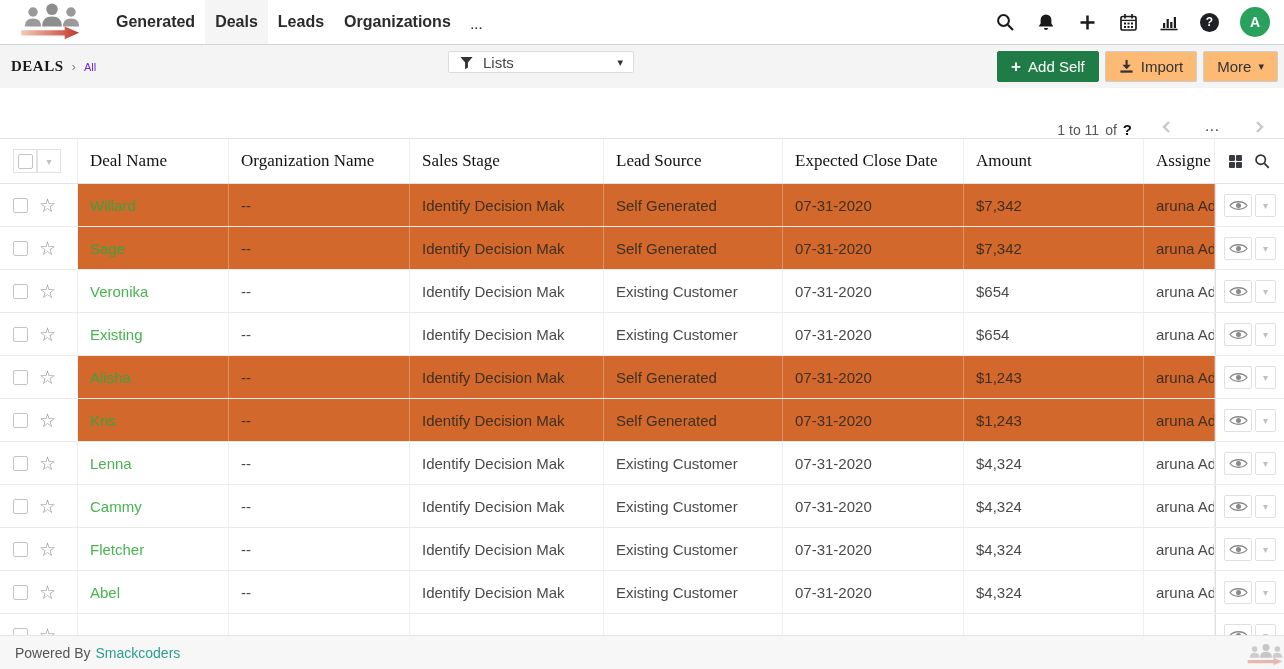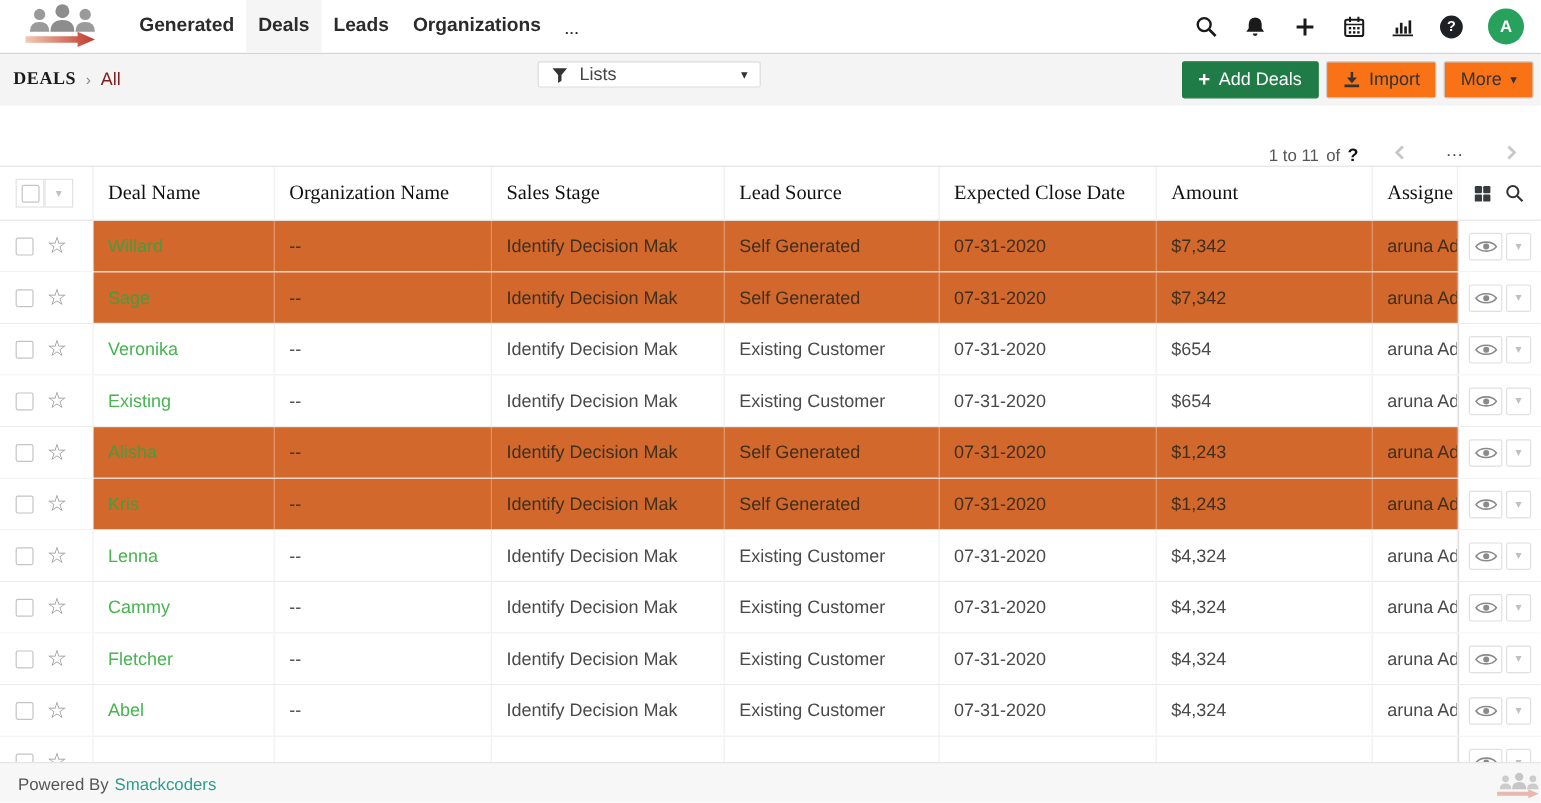--- a/index.html
+++ b/index.html
@@ -16,26 +16,26 @@
   .nav-right { margin-left: auto; display: flex; align-items: center; gap: 21px; padding-right: 14px; }
   .nav-ico { width: 20px; height: 20px; display: flex; align-items: center; justify-content: center; cursor: pointer; }
   .help-circle { width: 19px; height: 19px; border-radius: 50%; background: #1d2126; color: #fff; font-size: 12px; font-weight: 700; display: flex; align-items: center; justify-content: center; cursor: pointer; }
   .avatar { width: 30px; height: 30px; border-radius: 50%; color: #fff; font-size: 14px; font-weight: 700; display: flex; align-items: center; justify-content: center; cursor: pointer; }
 
   
   .toolbar { height: 43px; background: #f4f4f4; position: relative; display: flex; align-items: center; }
   .breadcrumb { display: flex; align-items: center; gap: 8px; padding-left: 11px; }
   .crumb-module { font-family: "Liberation Serif", serif; font-weight: 700; font-size: 15px; letter-spacing: .5px; color: #1a1a1a; cursor: pointer; }
   .crumb-sep { color: #888; font-size: 13px; }
-  .crumb-view { font-size: 15px; color: #7f1d1d; }
+  .crumb-view { font-size: 11px; color: #6d28d9; }
   .lists-dd { position: absolute; left: 448px; top: 6px; width: 186px; height: 22px; background: #fff; border: 1px solid #dcdcdc; border-radius: 2px; display: flex; align-items: center; padding: 0 10px; cursor: pointer; }
   .lists-dd .lbl { font-size: 15px; color: #444; margin-left: 9px; }
   .lists-dd .caret { margin-left: auto; color: #333; font-size: 11px; }
   .toolbar-actions { position: absolute; right: 6px; top: 6px; display: flex; gap: 6px; }
-  .btn { height: 31px; display: flex; align-items: center; gap: 7px; font-size: 15px; border-radius: 2px; padding: 0 13px; cursor: pointer; border: 1px solid #ccc; background: #f97316; color: #333; }
+  .btn { height: 31px; display: flex; align-items: center; gap: 7px; font-size: 15px; border-radius: 2px; padding: 0 13px; cursor: pointer; border: 1px solid #ccc; background: #fdba74; color: #333; }
   .btn-green { background: #1f7c46; border-color: #1f7c46; color: #fff; }
   .btn .caret { font-size: 11px; color: #333; }
 
   
   .pag-strip { height: 50px; display: flex; align-items: flex-end; justify-content: flex-end; padding-right: 14px; gap: 14px; }
   .pag-text { font-size: 14px; color: #555; display: flex; gap: 6px; align-items: baseline; }
   .pag-total { font-size: 15px; font-weight: 700; color: #111; cursor: pointer; }
   .pag-btn { width: 22px; height: 22px; display: flex; align-items: center; justify-content: center; cursor: pointer; margin-left: 10px; }
   .pag-ellipsis { font-size: 10px; font-weight: 700; letter-spacing: 2px; color: #444; }
 
@@ -159,21 +159,21 @@
   <div class="lists-dd">
     <svg width="15" height="15" viewBox="0 0 16 15">
         <path d="M1.5 1.5 h13 l-5 6 v5.2 l-3 1.9 V7.5 Z" fill="#333"></path>
       </svg>
     <span class="lbl">Lists</span>
     <span class="caret">▾</span>
   </div>
   <div class="toolbar-actions">
     <button class="btn btn-green" style="background: rgb(31, 124, 70);">
       <span style="font-weight:700;font-size:17px;">+</span>
-      <span>Add Deals</span>
+      <span>Add Self</span>
     </button>
     <button class="btn">
       <svg width="15" height="15" viewBox="0 0 16 16">
           <rect x="7" y="1" width="2.2" height="6" fill="#333"></rect>
           <path d="M3.6 6 h9 L8.1 11 Z" fill="#333"></path>
           <rect x="1.5" y="12.2" width="13" height="2.4" fill="#333"></rect>
         </svg>
       <span>Import</span>
     </button>
     <button class="btn">

